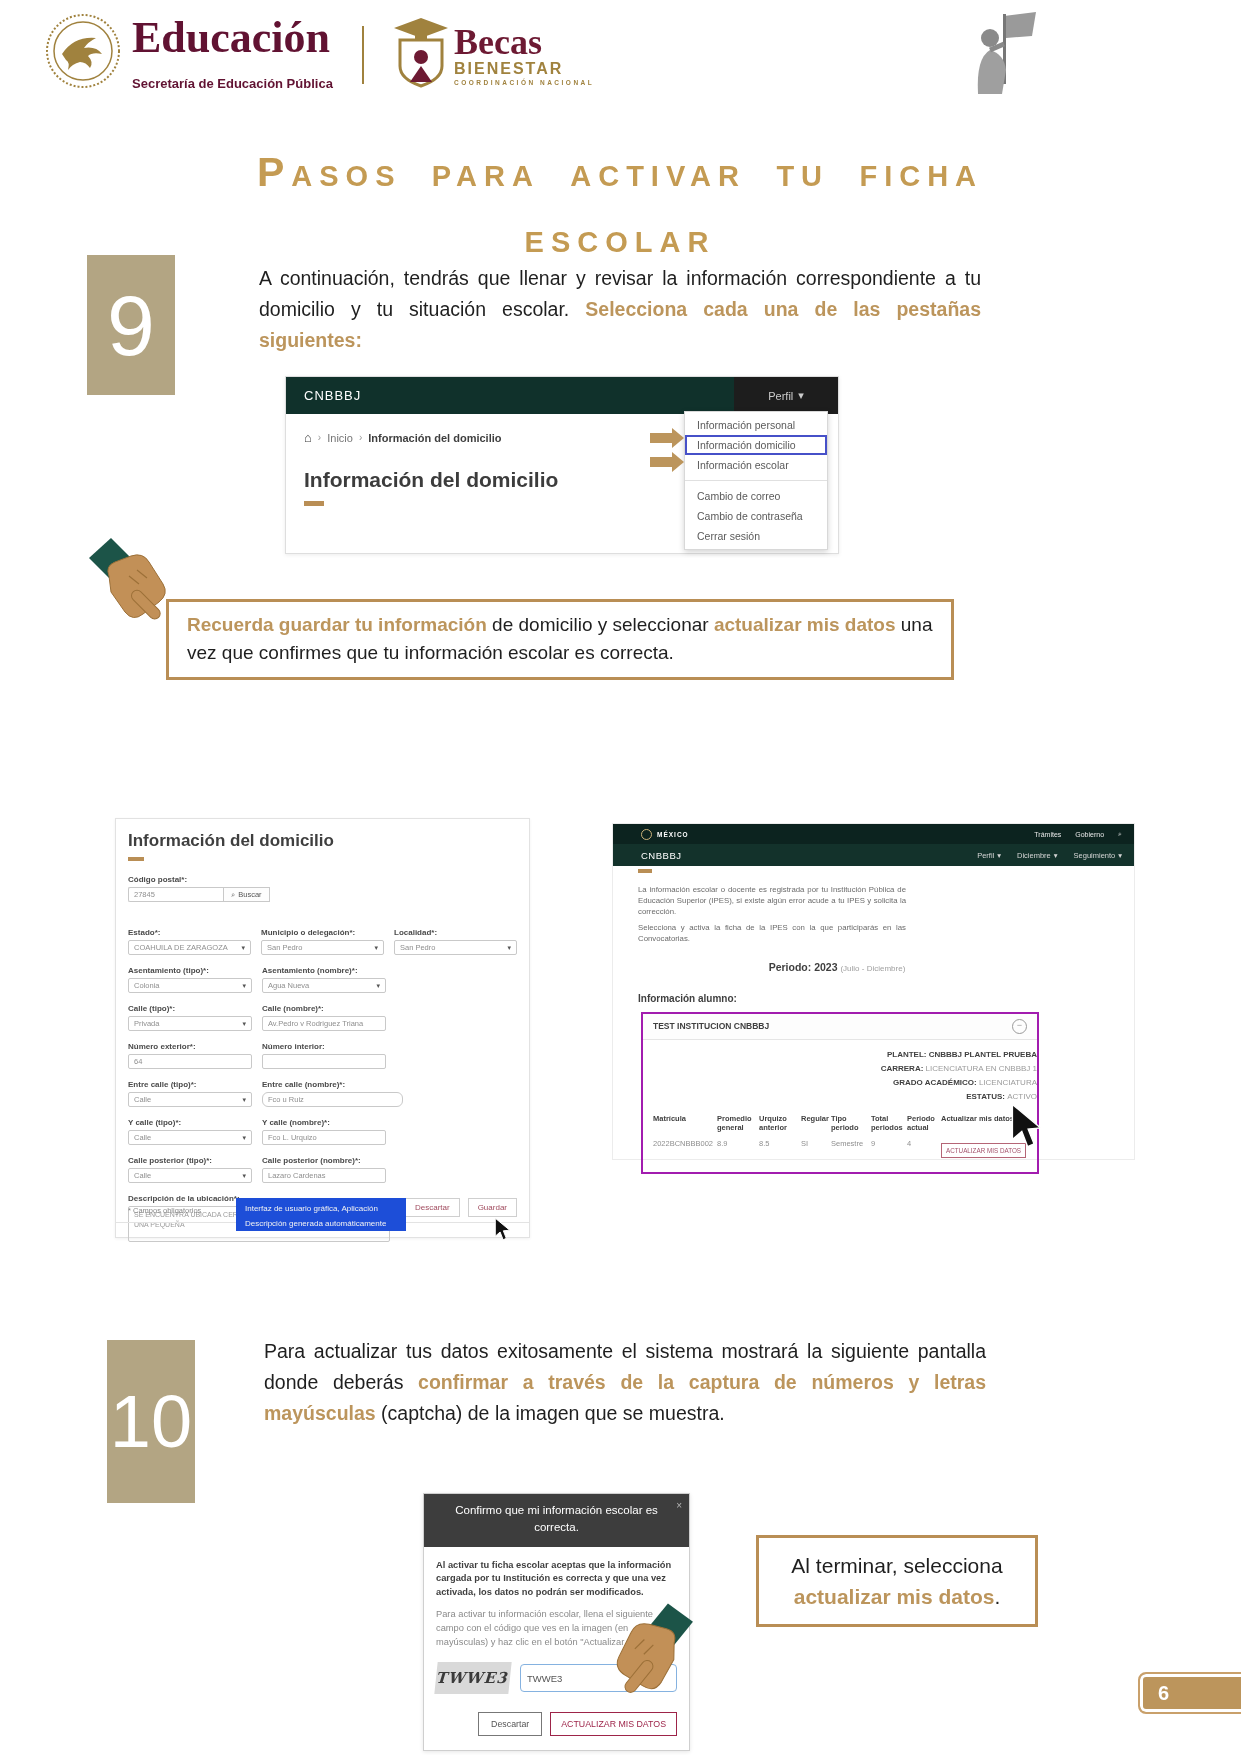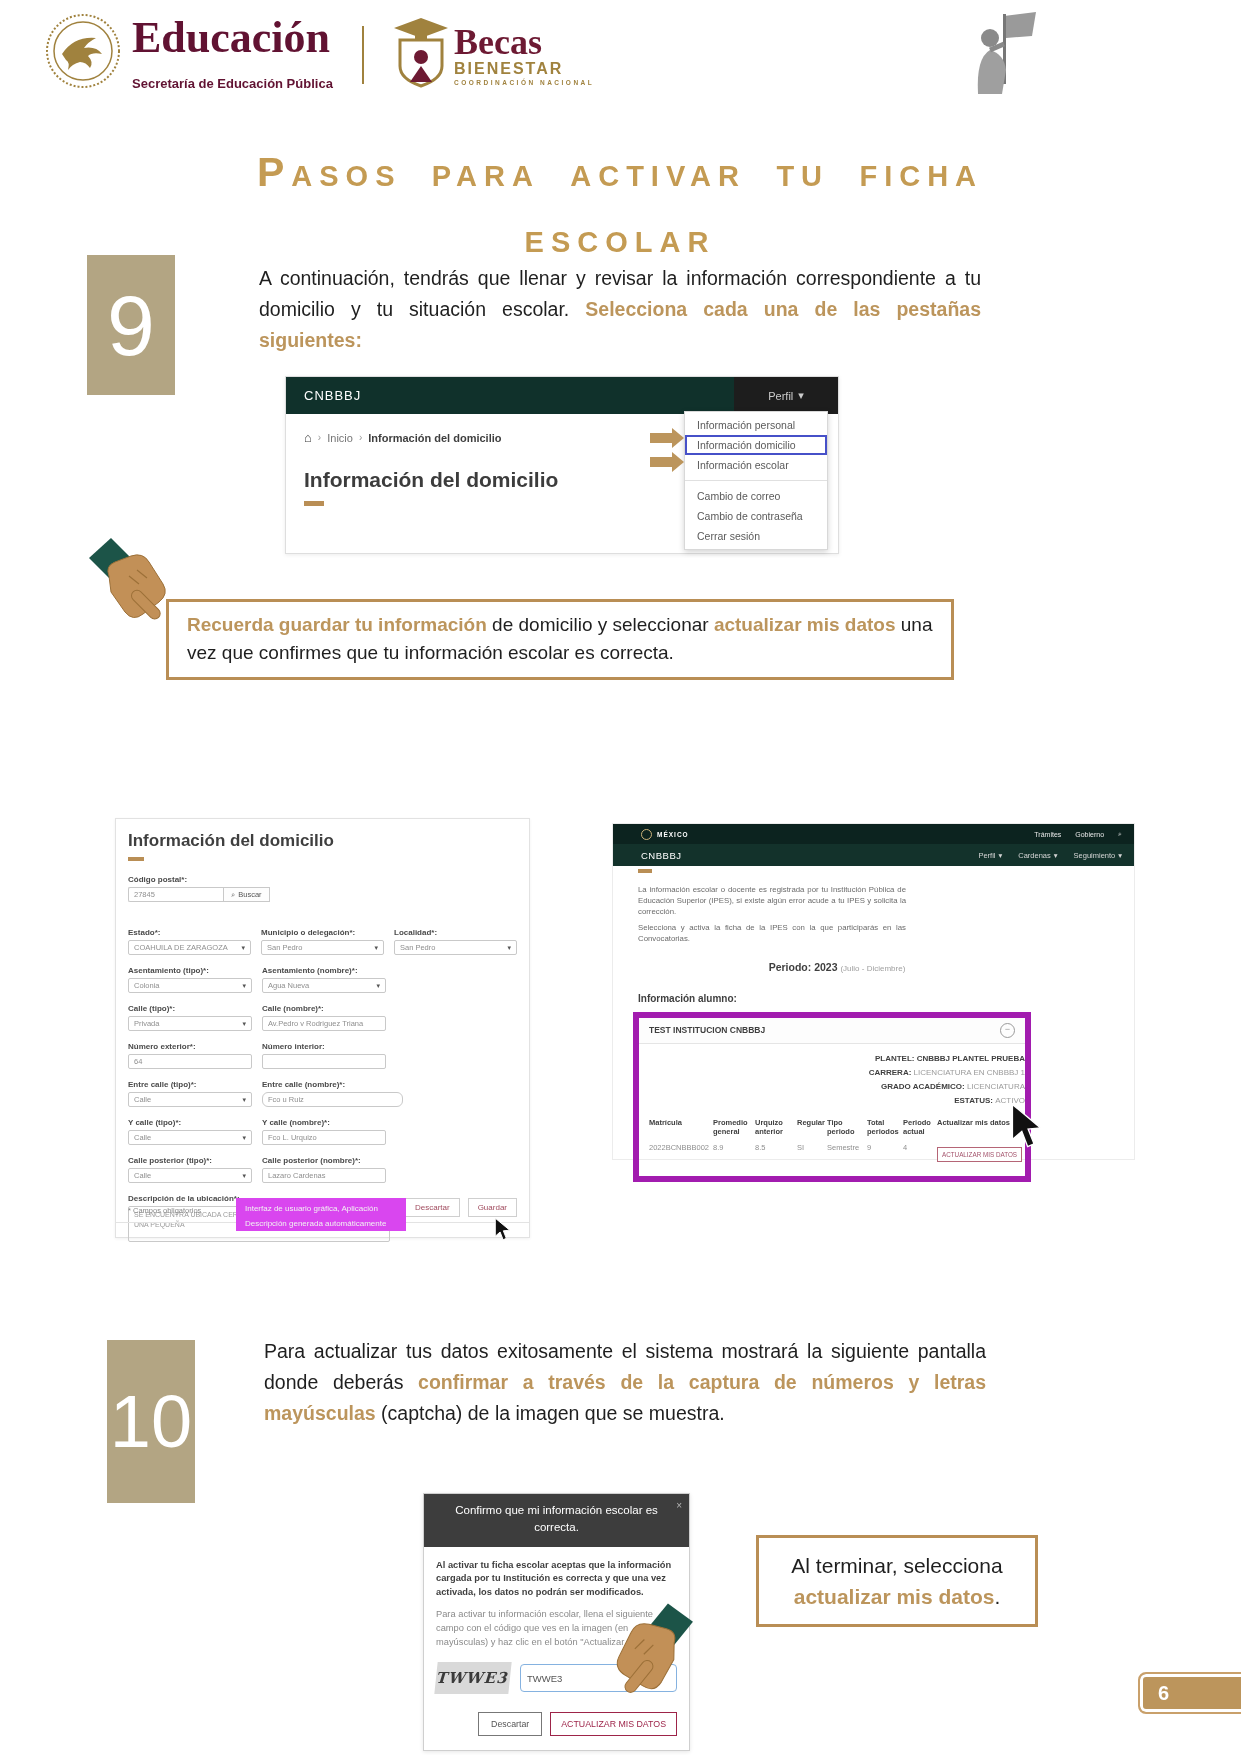--- a/index.html
+++ b/index.html
@@ -66,21 +66,21 @@
   .sel,.inp{box-sizing:border-box;border:1px solid #c9c9c9;border-radius:2px;background:#fff;height:15px;font-size:7.5px;color:#8f8f8f;display:flex;align-items:center;padding:0 5px;}
   .sel{justify-content:space-between;}
   .sel .caret{font-size:7px;color:#555;}
   .frow{display:flex;gap:10px;margin-top:11px;}
   .fcol{width:124px;}
   .cp-row{display:flex;gap:0;margin-top:3px;}
   .cp-inp{width:95px;border-right:none;border-radius:2px 0 0 2px;}
   .cp-btn{box-sizing:border-box;height:15px;border:1px solid #c9c9c9;background:#fdfdfd;font-size:7.5px;color:#555;display:flex;align-items:center;gap:3px;padding:0 7px;}
   .ftext{box-sizing:border-box;width:262px;height:36px;border:1px solid #c9c9c9;border-radius:2px;font-size:7px;color:#9a9a9a;padding:3px 5px;line-height:1.4;margin-top:3px;}
   .req-note{position:absolute;left:12px;bottom:22px;font-size:7.5px;color:#8a8a8a;white-space:nowrap;}
-  .tooltip{position:absolute;left:120px;bottom:6px;width:170px;height:33px;overflow:hidden;background:#d946ef;color:#f2f2f2;font-size:8px;line-height:15px;padding:3px 9px;box-sizing:border-box;z-index:3;}
+  .tooltip{position:absolute;left:120px;bottom:6px;width:170px;height:33px;overflow:hidden;background:#1d4ed8;color:#f2f2f2;font-size:8px;line-height:15px;padding:3px 9px;box-sizing:border-box;z-index:3;}
   .fbtns{position:absolute;right:12px;bottom:20px;display:flex;gap:8px;}
   .fbtn{border:1px solid #cfcfcf;background:#fff;color:#a04b5e;font-size:8px;padding:4px 9px;}
   .f-bline{position:absolute;left:0;right:0;bottom:14px;border-top:1px solid #e3e3e3;}
   .cursor{z-index:8;}
   #cursor1{left:494px;top:1217px;}
   #cursor2{left:1010px;top:1102px;}
 
   
   #s2-card{left:612px;top:823px;width:523px;height:337px;background:#fff;border:1px solid #ececec;box-sizing:border-box;}
   .s2-bar1{height:20px;background:#0c231f;display:flex;align-items:center;justify-content:space-between;padding:0 12px 0 28px;}
@@ -90,21 +90,21 @@
   .s2-links{display:flex;align-items:center;gap:14px;color:#e8e8e8;font-size:7px;}
   .s2-bar2{height:22px;background:#13322b;display:flex;align-items:center;justify-content:space-between;padding:0 12px 0 28px;}
   .s2-brand{color:#fff;font-size:9.5px;letter-spacing:.5px;}
   .s2-menus{display:flex;gap:16px;color:#d5d5d5;font-size:7.5px;}
   .s2-menu{display:flex;gap:3px;align-items:center;}
   .s2-dash{width:14px;height:4px;background:#b98e55;margin:3px 0 0 25px;}
   .s2-p{margin:12px 0 0 25px;width:268px;font-size:7.8px;color:#6b6b6b;line-height:1.4;text-align:justify;}
   .s2-periodo{margin:16px 0 0 25px;width:398px;text-align:center;font-size:10.5px;font-weight:700;color:#3f3f3f;}
   .s2-periodo .pd{font-size:8px;font-weight:400;color:#a0a0a0;}
   .s2-alumno{margin:20px 0 0 25px;font-size:10px;font-weight:700;color:#3f3f3f;}
-  .s2-panel{margin:8px 0 0 20px;width:398px;border:6px solid #a21caf;box-sizing:border-box;}
+  .s2-panel{margin:8px 0 0 28px;width:398px;border:2px solid #a21caf;box-sizing:border-box;}
   .p-head{display:flex;align-items:center;justify-content:space-between;padding:5px 10px;border-bottom:1px solid #e5e5e5;background:#fdfdfd;}
   .p-title{font-size:8.5px;font-weight:700;color:#3f3f3f;}
   .p-minus{width:13px;height:13px;border:1px solid #9a9a9a;border-radius:50%;color:#9a9a9a;font-size:9px;line-height:11px;text-align:center;}
   .p-center{padding:8px 0 2px;text-align:right;font-size:8px;line-height:1.75;}
   .p-lab{font-weight:700;color:#3f3f3f;}
   .p-val{color:#9b9b9b;}
   .s2-table{margin:8px 10px 0;width:378px;}
   .t-head,.t-row{display:flex;align-items:flex-start;}
   .t-head div{font-size:7.5px;font-weight:700;color:#3f3f3f;line-height:1.25;}
   .t-row div{font-size:7.5px;color:#8f8f8f;margin-top:7px;}
@@ -380,21 +380,21 @@
       </span>
     </div>
     <div class="s2-bar2">
       <span class="s2-brand">CNBBBJ</span>
       <span class="s2-menus">
         <span class="s2-menu">
             <span>Perfil</span>
             <span>▾</span>
           </span>
         <span class="s2-menu">
-            <span>Cardenas</span>
+            <span>Diciembre</span>
             <span>▾</span>
           </span>
         <span class="s2-menu">
             <span>Seguimiento</span>
             <span>▾</span>
           </span>
       </span>
     </div>
     <div class="s2-dash"></div>
     <div class="s2-p">La información escolar o docente es registrada por tu Institución Pública de Educación Superior (IPES), si existe algún error acude a tu IPES y solicita la corrección.</div>

